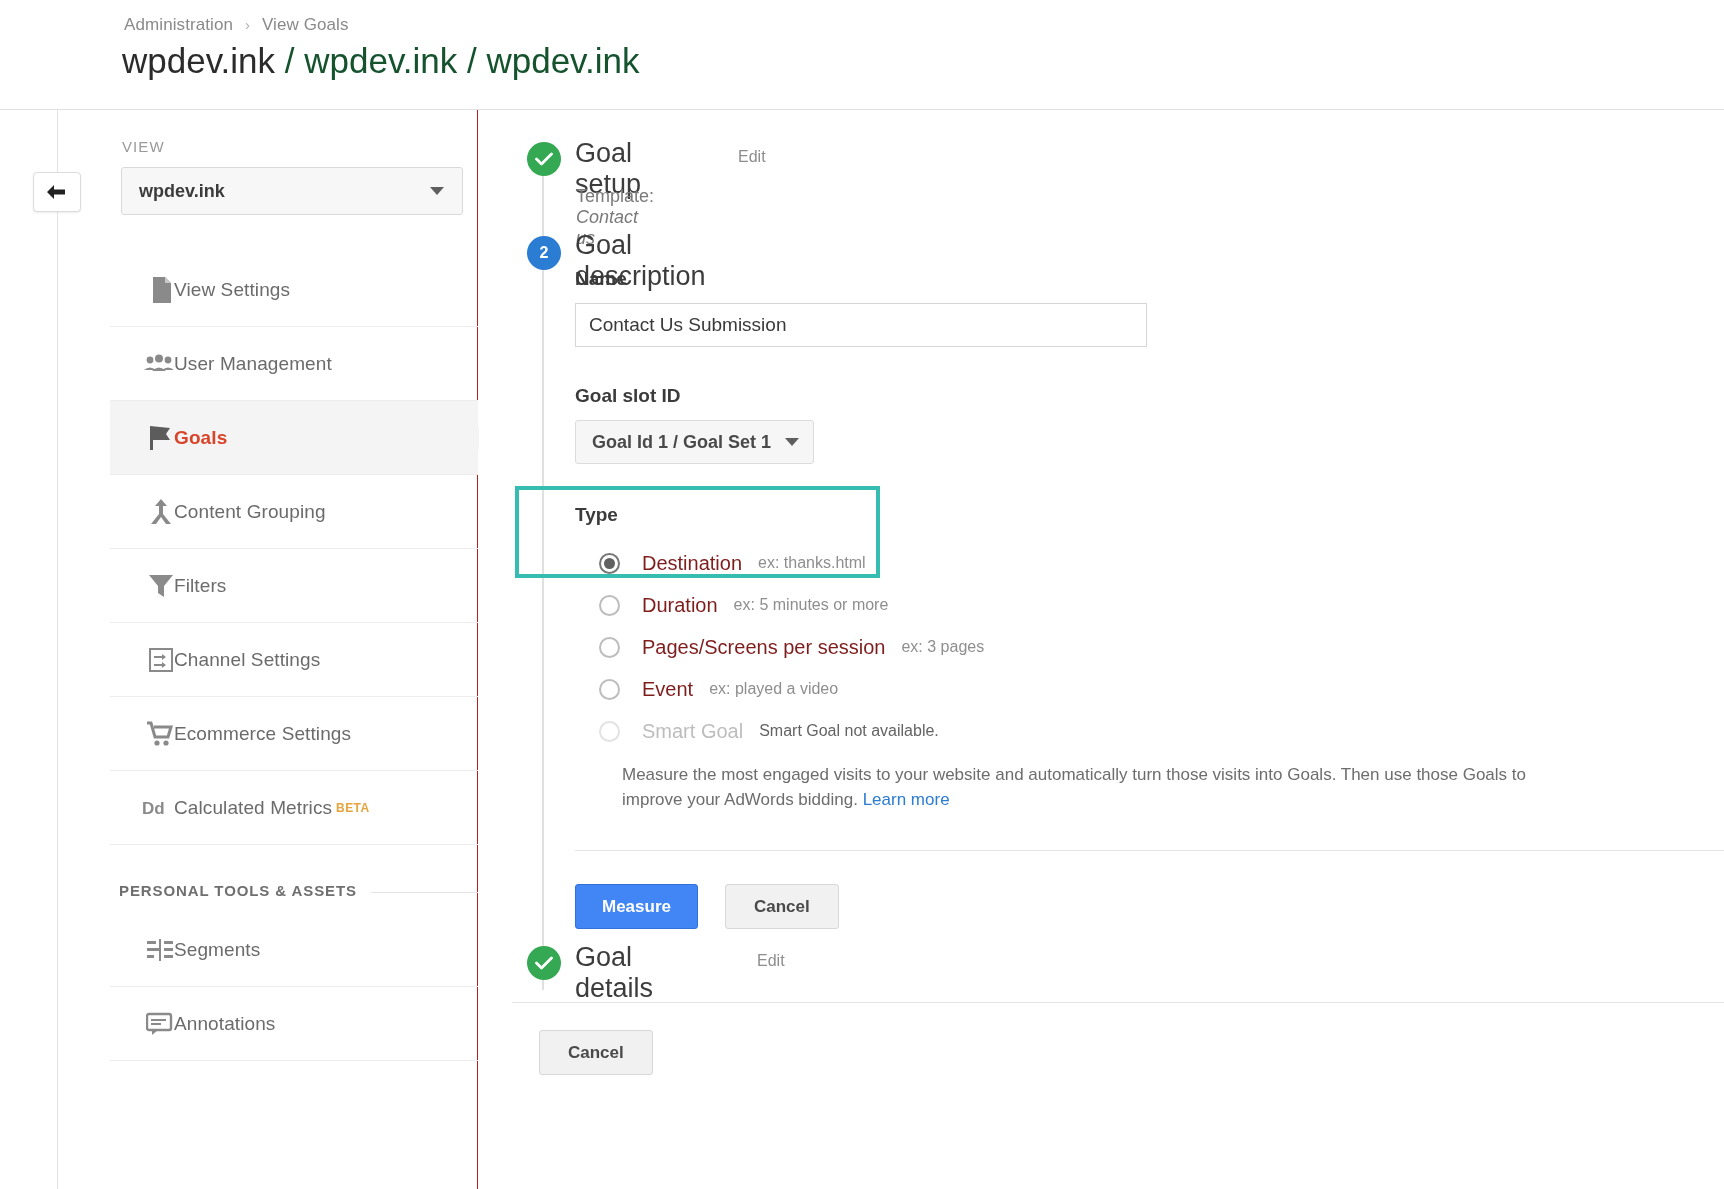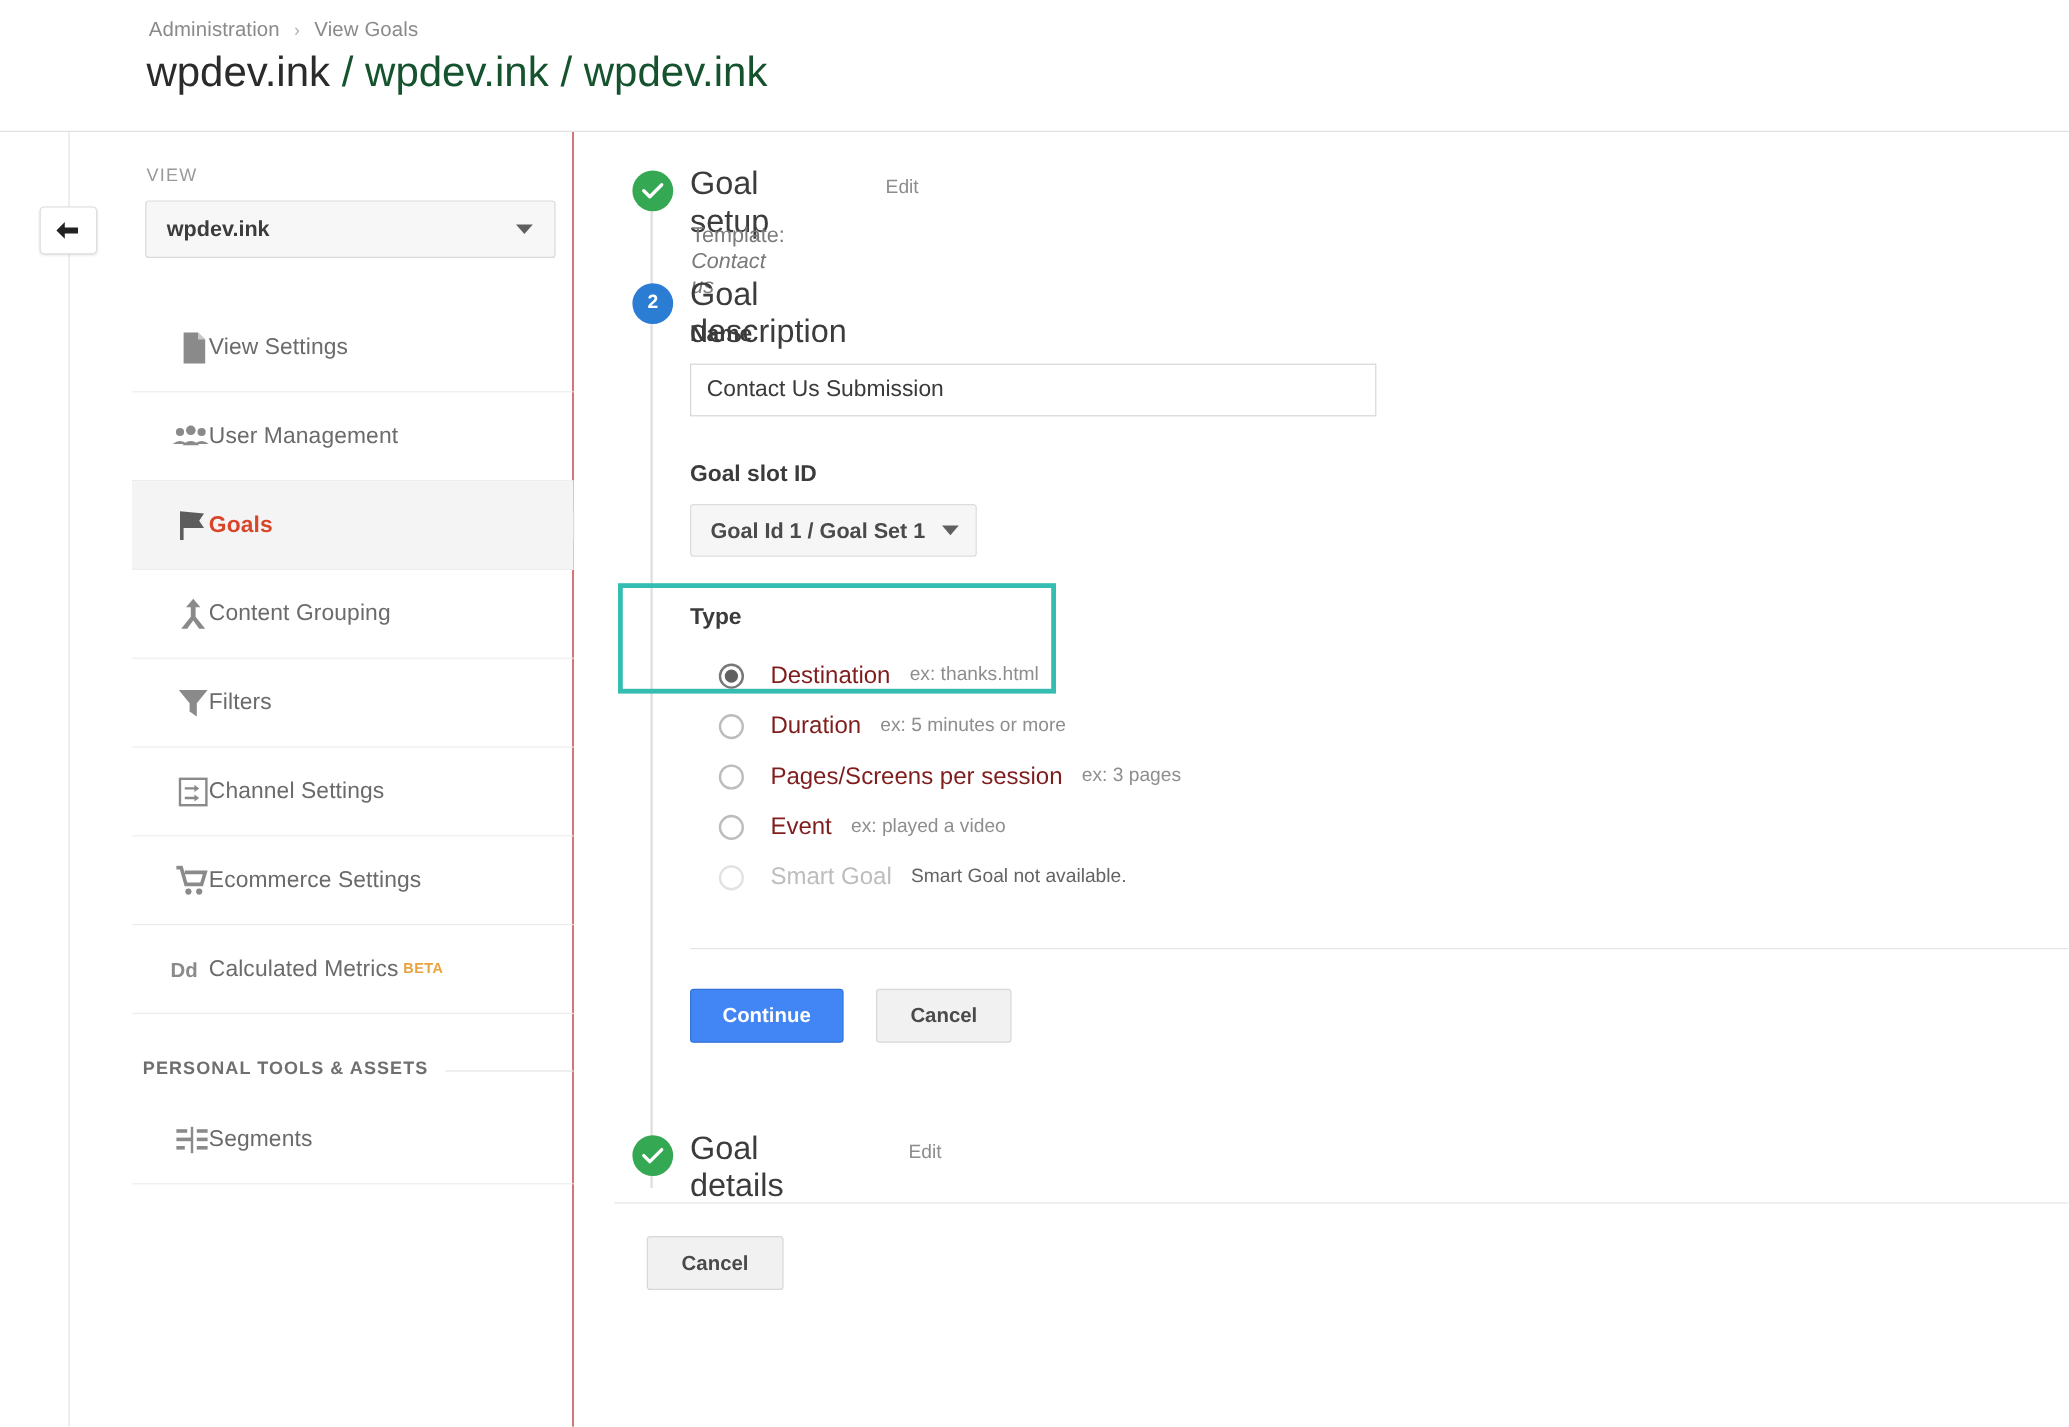--- a/index.html
+++ b/index.html
@@ -331,20 +331,31 @@
               <rect x="1" y="17" width="7" height="3" fill="#8a8a8a"></rect>
             <rect x="13" y="1" width="2" height="22" fill="#8a8a8a"></rect>
             <rect x="18" y="3" width="9" height="3" fill="#8a8a8a"></rect>
               <rect x="18" y="10" width="9" height="3" fill="#8a8a8a"></rect>
               <rect x="18" y="17" width="9" height="3" fill="#8a8a8a"></rect>
           </svg>
         </span>
         <span class="nav-label">Segments</span>
       </div>
 
+      <div class="nav-item">
+        <span class="nav-icon">
+          <svg width="28" height="24" viewBox="0 0 28 24">
+            <rect x="1" y="2" width="24" height="16" rx="2" fill="none" stroke="#8a8a8a" stroke-width="2.4"></rect>
+            <path d="M6 18 l0 5 l6 -5 z" fill="#8a8a8a"></path>
+            <rect x="5" y="7" width="15" height="2" fill="#8a8a8a"></rect>
+              <rect x="5" y="11" width="10" height="2" fill="#8a8a8a"></rect>
+          </svg>
+        </span>
+        <span class="nav-label">Annotations</span>
+      </div>
 
     </div>
   </div>
 
   <div class="main">
     <div class="step-rail"></div>
 
     <div class="step step1">
       <div class="step-marker marker-done">
         <svg width="18" height="14" viewBox="0 0 18 14">
@@ -406,26 +417,30 @@
           <span class="radio-name">Event</span>
           <span class="radio-hint">ex: played a video</span>
         </div>
 
         <div class="radio-row">
           <span class="radio disabled"></span>
           <span class="radio-name dim">Smart Goal</span>
           <span class="radio-hint strong">Smart Goal not available.</span>
         </div>
 
+        <div class="smart-desc">
+          <span>Measure the most engaged visits to your website and automatically turn those visits into Goals. Then use those Goals to improve your AdWords bidding.</span>
+          <a>Learn more</a>
+        </div>
       </div>
 
       <div class="divider"></div>
 
       <div class="btn-row">
-        <button class="btn btn-primary">Continue</button>
+        <button class="btn btn-primary">Measure</button>
         <button class="btn btn-secondary">Cancel</button>
       </div>
     </div>
 
     <div class="step step3">
       <div class="step-marker marker-done">
         <svg width="18" height="14" viewBox="0 0 18 14">
             <path d="M1.5 7 L6.5 12 L16.5 2" fill="none" stroke="#fff" stroke-width="2.8" stroke-linecap="round" stroke-linejoin="round"></path>
           </svg>
       </div>

